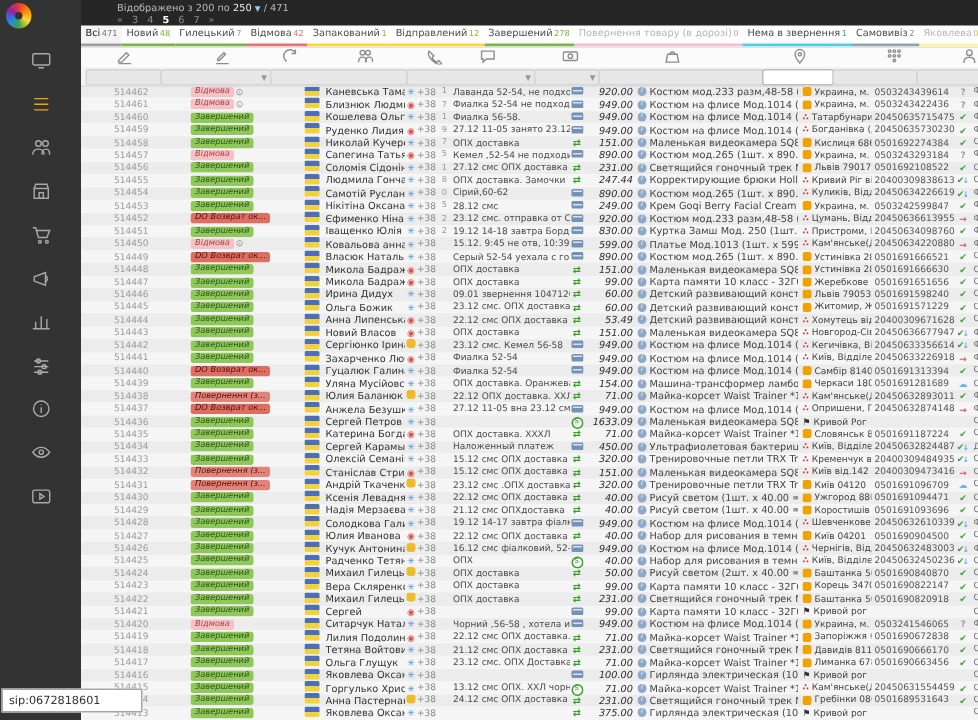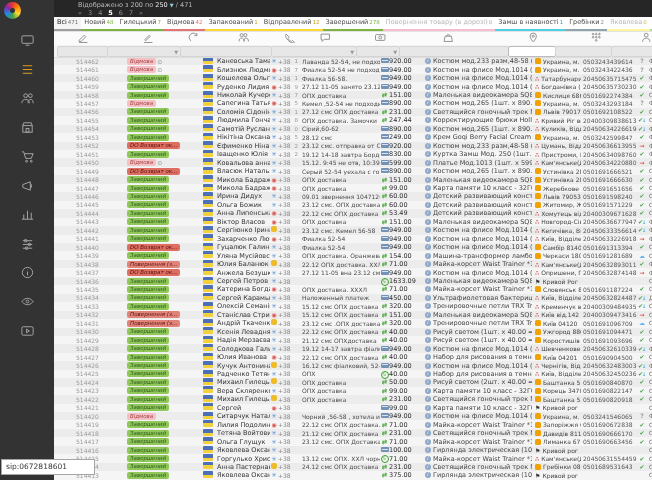--- a/index.html
+++ b/index.html
@@ -65,21 +65,21 @@
   .pic-lc{display:inline-block;width:6px;height:6px;background:#eebc2b;border-radius:2px;}
   .cp38{width:13px;color:#888;font-size:6px;}
   .cmc{width:7px;color:#999;font-size:5.5px;text-align:right;padding-right:2px;}
   .ccm{width:78px;color:#4a4a4a;font-size:6px;margin-left:2px;}
   .cpay{width:9px;text-align:center;}
   .pay-card{display:inline-block;width:8px;height:5px;background:#7591b5;border-radius:1px;position:relative;}
   .pay-card:after{content:"";position:absolute;left:1px;top:1.5px;width:6px;height:1px;background:#d7e2ef;}
   .pay-cod{color:#35a023;font-size:6.5px;font-weight:bold;}
   .pay-s{display:inline-block;width:6px;height:6px;border:1px solid #35a023;border-radius:50%;color:#35a023;
          font-size:4.5px;line-height:6px;text-align:center;}
-  .cpr{width:33px;color:#2e2e2e;}
+  .cpr{width:33px;text-align:right;color:#2e2e2e;font-style:italic;}
   .cpd{width:107px;margin-left:3px;display:flex;align-items:center;color:#444;}
   .pdi{display:inline-block;flex:0 0 auto;width:6px;height:6px;border-radius:50%;background:#8fa8c8;color:#fff;
        font-size:4.5px;line-height:6px;text-align:center;margin-right:2px;}
   .cad{width:46px;margin-left:3px;display:flex;align-items:center;color:#444;font-size:6px;}
   .shic{flex:0 0 auto;margin-right:2px;}
   .sh-up{display:inline-block;width:6px;height:6px;background:#f0a202;border-radius:1.5px;color:#fff;
          font-size:4.5px;line-height:6px;text-align:center;}
   .sh-np{color:#cc3333;font-size:6px;font-weight:bold;}
   .sh-pk{color:#333;font-size:6px;}
   .ctr{width:54px;color:#555;font-size:6px;margin-left:2px;}
@@ -201,22 +201,22 @@
 
 <div class="tabsbar">
     <div class="tab active" style="border-bottom-color: rgb(158, 158, 158);"><span class="tlabel">Всі</span><span class="tcount" style="color: rgb(117, 117, 117);">471</span></div>
     <div class="tab" style="border-bottom-color: rgb(124, 179, 66);"><span class="tlabel">Новий</span><span class="tcount" style="color: rgb(124, 179, 66);">48</span></div>
     <div class="tab" style="border-bottom-color: rgb(124, 179, 66);"><span class="tlabel">Гилецький</span><span class="tcount" style="color: rgb(124, 179, 66);">7</span></div>
     <div class="tab" style="border-bottom-color: rgb(229, 115, 115);"><span class="tlabel">Відмова</span><span class="tcount" style="color: rgb(229, 115, 115);">42</span></div>
     <div class="tab" style="border-bottom-color: rgb(253, 216, 53);"><span class="tlabel">Запакований</span><span class="tcount" style="color: rgb(201, 162, 26);">1</span></div>
     <div class="tab" style="border-bottom-color: rgb(253, 216, 53);"><span class="tlabel">Відправлений</span><span class="tcount" style="color: rgb(201, 162, 26);">12</span></div>
     <div class="tab" style="border-bottom-color: rgb(124, 179, 66);"><span class="tlabel">Завершений</span><span class="tcount" style="color: rgb(124, 179, 66);">278</span></div>
     <div class="tab muted" style="border-bottom-color: rgb(248, 187, 208);"><span class="tlabel">Повернення товару (в дорозі)</span><span class="tcount" style="color: rgb(224, 143, 168);">0</span></div>
-    <div class="tab" style="border-bottom-color: rgb(77, 208, 225);"><span class="tlabel">Замш в наявності</span><span class="tcount" style="color: rgb(47, 169, 186);">1</span></div>
-    <div class="tab" style="border-bottom-color: rgb(144, 164, 174);"><span class="tlabel">Гребінки</span><span class="tcount" style="color: rgb(120, 144, 156);">2</span></div>
+    <div class="tab" style="border-bottom-color: rgb(77, 208, 225);"><span class="tlabel">Нема в звернення</span><span class="tcount" style="color: rgb(47, 169, 186);">1</span></div>
+    <div class="tab" style="border-bottom-color: rgb(144, 164, 174);"><span class="tlabel">Самовивіз</span><span class="tcount" style="color: rgb(120, 144, 156);">2</span></div>
     <div class="tab muted" style="border-bottom-color: rgb(255, 245, 157);"><span class="tlabel">Яковлева</span><span class="tcount" style="color: rgb(201, 185, 77);">0</span></div>
     <div class="tab muted" style="border-bottom-color: rgb(165, 214, 167);"><span class="tlabel">В дорозі додому</span></div>
   </div>
 
 <div class="colheader">
     <span class="hicon" style="left: 24px;"><svg width="11" height="11" viewBox="0 0 10.5 10.5">
         <path d="M1 8l5-5 1.5 1.5L3 9H1z"></path>
         <line x1="1" y1="10" x2="9" y2="10"></line>
       </svg></span>
     <span class="hicon" style="left: 89px;"><svg width="11" height="11" viewBox="0 0 10.5 10.5">
@@ -756,21 +756,21 @@
       <span class="c ctr">20400309671628</span>
       <span class="c ctic"><span class="ti-ok">✔</span></span>
       <span class="c cco">Опт Центр</span>
     </div>
     <div class="row">
       <span class="c cid">514443</span>
       <span class="c cst">
         <i class="pill d">Завершений</i>
       </span>
       <span class="c cflag"><i class="flagicon"></i></span>
-      <span class="c cnm">Віктор Власов</span>
+      <span class="c cnm">Новий Власов</span>
       <span class="c cpic"><span class="pic-rec">◉</span></span>
       <span class="c cp38">+38</span>
       <span class="c cmc"></span>
       <span class="c ccm">ОПХ доставка</span>
       <span class="c cpay"><span class="pay-cod">⇄</span></span>
       <span class="c cpr">151.00</span>
       <span class="c cpd">
         <i class="pdi">i</i>
         <span>Маленькая видеокамера SQ8 *...</span>
       </span>

